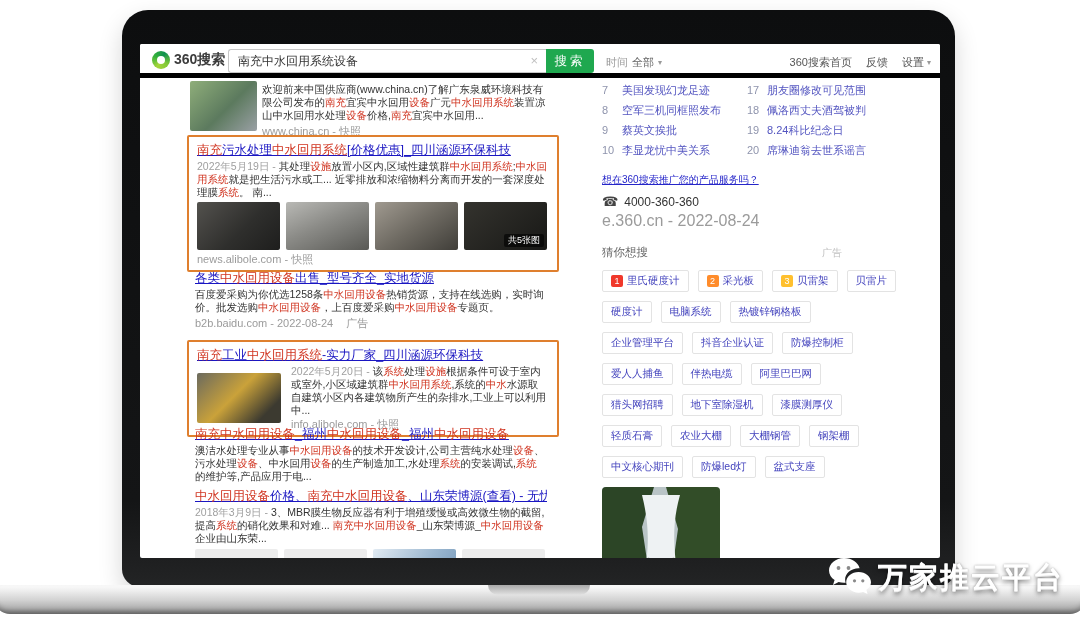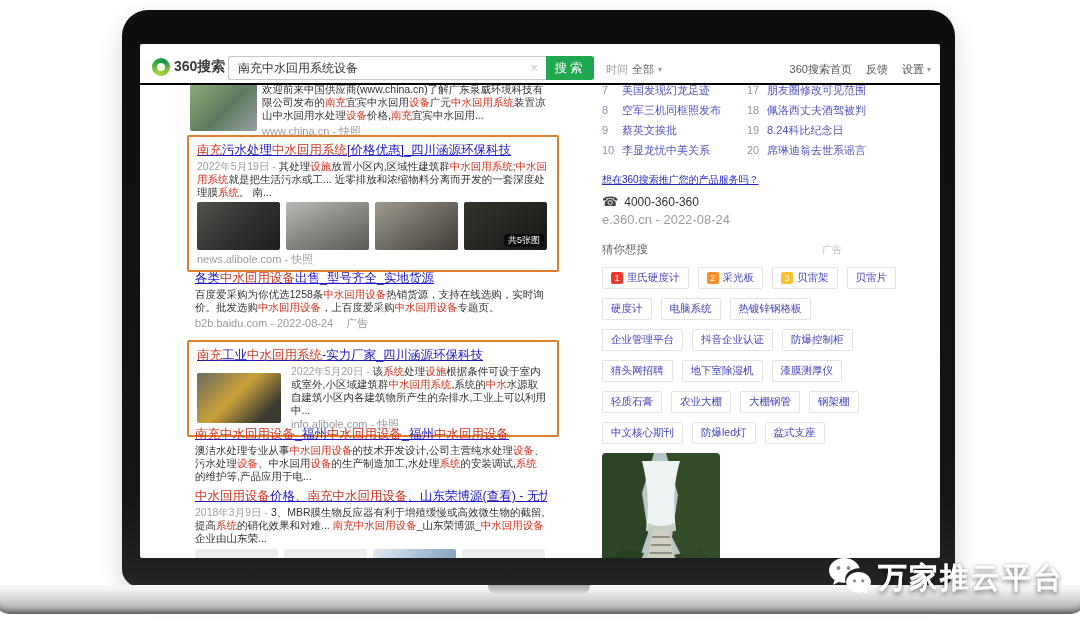--- a/index.html
+++ b/index.html
@@ -19,22 +19,22 @@
   .base-notch { position:absolute; left:488px; top:585px; width:102px; height:10px;
     background:linear-gradient(#a9a9a9,#e2e2e2); border-radius:0 0 11px 11px; }
 
   
   .watermark { position:absolute; right:16px; top:556px; z-index:20; display:flex;
     align-items:center; gap:5px; }
   .watermark .wm-text { color:#fff; font-size:29px; font-weight:bold; letter-spacing:2px;
     text-shadow:0 1px 0 #e6e6e6, 0 3px 5px rgba(0,0,0,.55), 0 0 2px rgba(0,0,0,.3); }
 
   
-  .sheader { position:absolute; left:0; top:7px; width:844px; height:34px; background:#fff;
-    border-bottom:2px solid #000000; z-index:6; }
+  .sheader { position:absolute; left:0; top:0; width:844px; height:34px; background:#fff;
+    border-bottom:5px solid #000000; z-index:6; }
   .logo { position:absolute; left:12px; top:7px; display:flex; align-items:center; gap:4px; }
   .logo-ring { width:18px; height:18px; border-radius:50%;
     background:conic-gradient(from 210deg,#a6d53a,#36b13a,#0f9150,#7ec836,#a6d53a); position:relative; }
   .logo-ring:after { content:""; position:absolute; left:5px; top:5px; width:8px; height:8px;
     border-radius:50%; background:#fff; }
   .logo-text { font-size:14px; font-weight:bold; color:#3c3c3c; }
   .search-box { position:absolute; left:88px; top:5px; width:318px; height:24px;
     border:1px solid #c7c7c7; border-right:none; border-radius:3px 0 0 3px; background:#fff; }
   .search-box .q { display:block; line-height:22px; padding-left:9px; font-size:12px; color:#333;
     white-space:nowrap; overflow:hidden; }
@@ -94,21 +94,21 @@
   .right-col { position:absolute; left:462px; top:36px; width:282px; }
   .hotlist { display:flex; gap:8px; }
   .hot-col { width:137px; }
   .hot-item { display:flex; gap:5px; line-height:20px; font-size:11px; white-space:nowrap; }
   .hot-rank { width:15px; color:#8f94ad; flex:0 0 auto; }
   .hot-label { color:#5355c0; overflow:hidden; }
   .promo { margin-top:13px; }
   .promo-title { font-size:10px; color:#2626c9; text-decoration:underline; }
   .promo-phone { margin-top:7px; font-size:12px; color:#333; display:flex; gap:6px; align-items:center; }
   .phone-ic { font-size:13px; color:#444; }
-  .promo-src { margin-top:3px; font-size:13px; color:#9b9b9b; }
+  .promo-src { margin-top:3px; font-size:16px; color:#9b9b9b; }
   .guess-row { margin-top:15px; display:flex; justify-content:space-between; align-items:flex-end; width:240px; }
   .guess-title { font-size:11.5px; color:#666; }
   .guess-ad { font-size:10px; color:#c0c0c0; }
   .tags { margin-top:10px; }
   .tag-row { display:flex; gap:9px; margin-bottom:9px; }
   .tag { display:inline-flex; align-items:center; gap:4px; border:1px solid #e3e3e3;
     border-radius:2px; padding:3px 8px; font-size:10.5px; color:#4343bd; white-space:nowrap; }
   .badge { display:inline-block; width:12px; height:12px; line-height:12px; border-radius:2px;
     color:#fff; font-size:9px; text-align:center; font-style:normal; }
   .b1 { background:#f0382b; } .b2 { background:#ff8c2b; } .b3 { background:#ffc02e; }
@@ -298,20 +298,31 @@
               </span>
             <span class="tag">
                 <span>抖音企业认证</span>
               </span>
             <span class="tag">
                 <span>防爆控制柜</span>
               </span>
           </div>
           <div class="tag-row">
             <span class="tag">
+                <span>爱人人捕鱼</span>
+              </span>
+            <span class="tag">
+                <span>伴热电缆</span>
+              </span>
+            <span class="tag">
+                <span>阿里巴巴网</span>
+              </span>
+          </div>
+          <div class="tag-row">
+            <span class="tag">
                 <span>猎头网招聘</span>
               </span>
             <span class="tag">
                 <span>地下室除湿机</span>
               </span>
             <span class="tag">
                 <span>漆膜测厚仪</span>
               </span>
           </div>
           <div class="tag-row">

